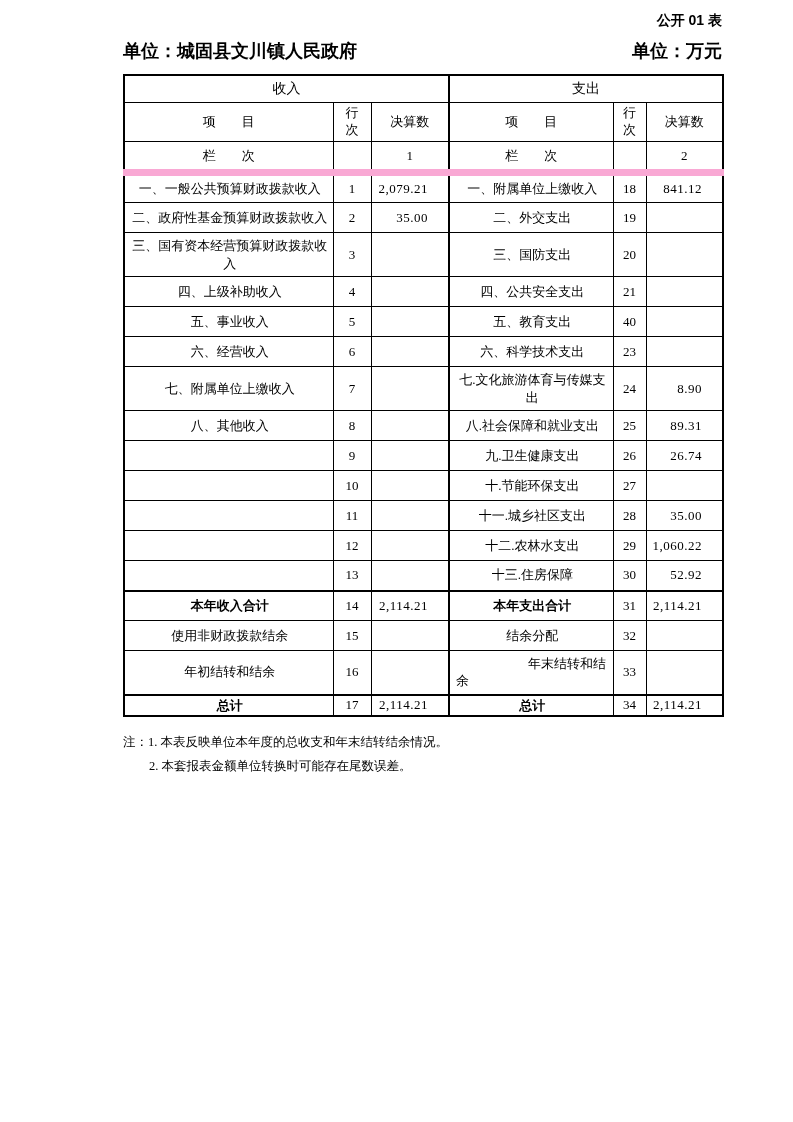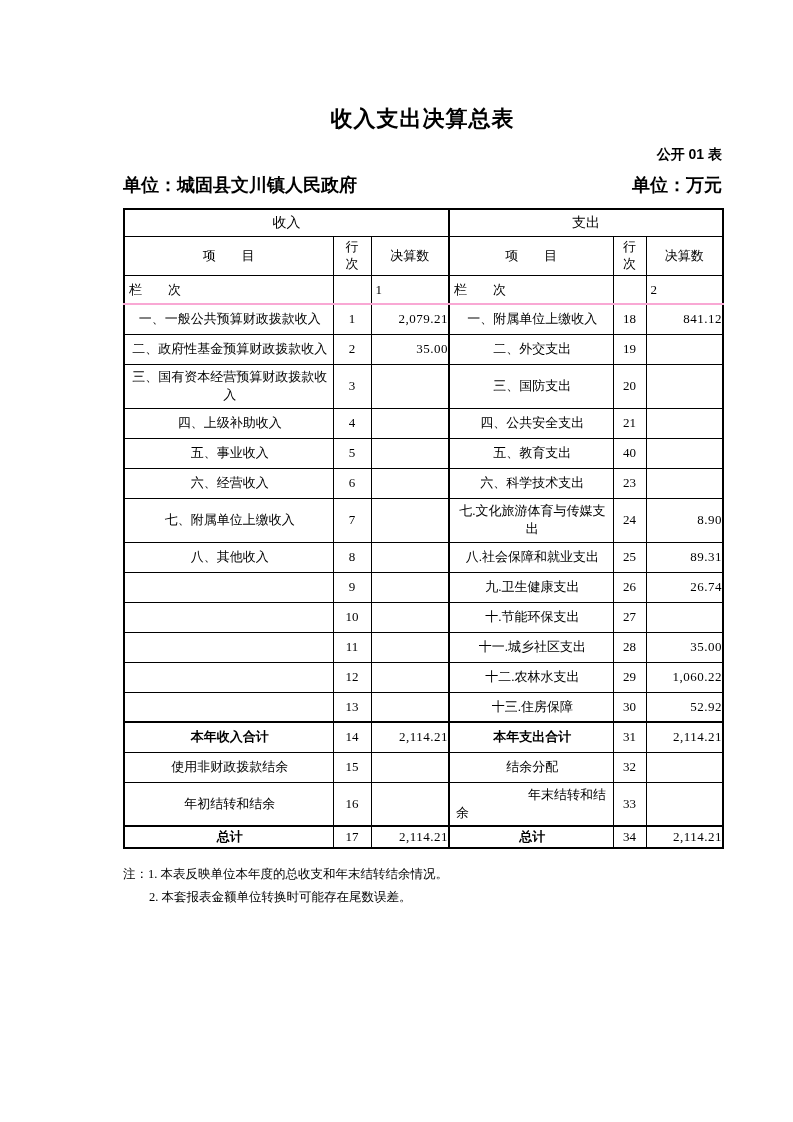--- a/index.html
+++ b/index.html
@@ -40,53 +40,52 @@
   th, td {
     border: 1px solid #000;
     font-weight: normal;
     font-size: 13px;
     padding: 1px 4px;
     vertical-align: middle;
     overflow: hidden;
   }
   tr.h1 th { height: 24px; font-size: 14px; text-align: center; }
   tr.h2 th { height: 36px; text-align: center; }
-  tr.h3 th { height: 25px; text-align: left; border-bottom: 2px solid #f9a8d4; }
+  tr.h3 th { height: 25px; text-align: center; border-bottom: 7px solid #f9a8d4; }
   .vhead { text-align: center; }
   .vhead span {
     display: inline-block; width: 1.05em;
     word-break: break-all; line-height: 1.3; text-align: center;
   }
 
   tbody tr { height: 30px; }
   tbody tr.tall { height: 44px; }
   tbody tr.last { height: 20px; }
   tbody tr.thick-top td { border-top: 2px solid #000; }
 
   td.item { text-align: center; padding-left: 6px; line-height: 1.35; }
   td.item.c { text-align: center; }
   td.b { font-weight: bold; }
   td.rno { text-align: center; }
-  td.amt { text-align: right; padding-right: 0; letter-spacing: 0.5px; margin-top: 16px; }
+  td.amt { text-align: right; padding-right: 20px; letter-spacing: 0.5px; margin-top: 16px; }
   .div-l { border-left: 2px solid #000 !important; }
   td.indent-wrap { text-align: left !important; text-indent: 72px; }
 
   .notes {
     margin-top: 14px;
     font-size: 12.5px; line-height: 1.9;
     font-family: "Liberation Serif", serif;
   }
   .notes .n2 { margin-left: 26px; }
 </style>
 </head>
 <body>
 
 <div class="sheet">
 
-  <h1 class="title">收入支出决算总表</h1>
 
   <div class="code-line">公开 01 表</div>
 
   <div class="unit-line">
     <span>单位：城固县文川镇人民政府</span>
     <span>单位：万元</span>
   </div>
 
   <table class="main">
     <colgroup>

